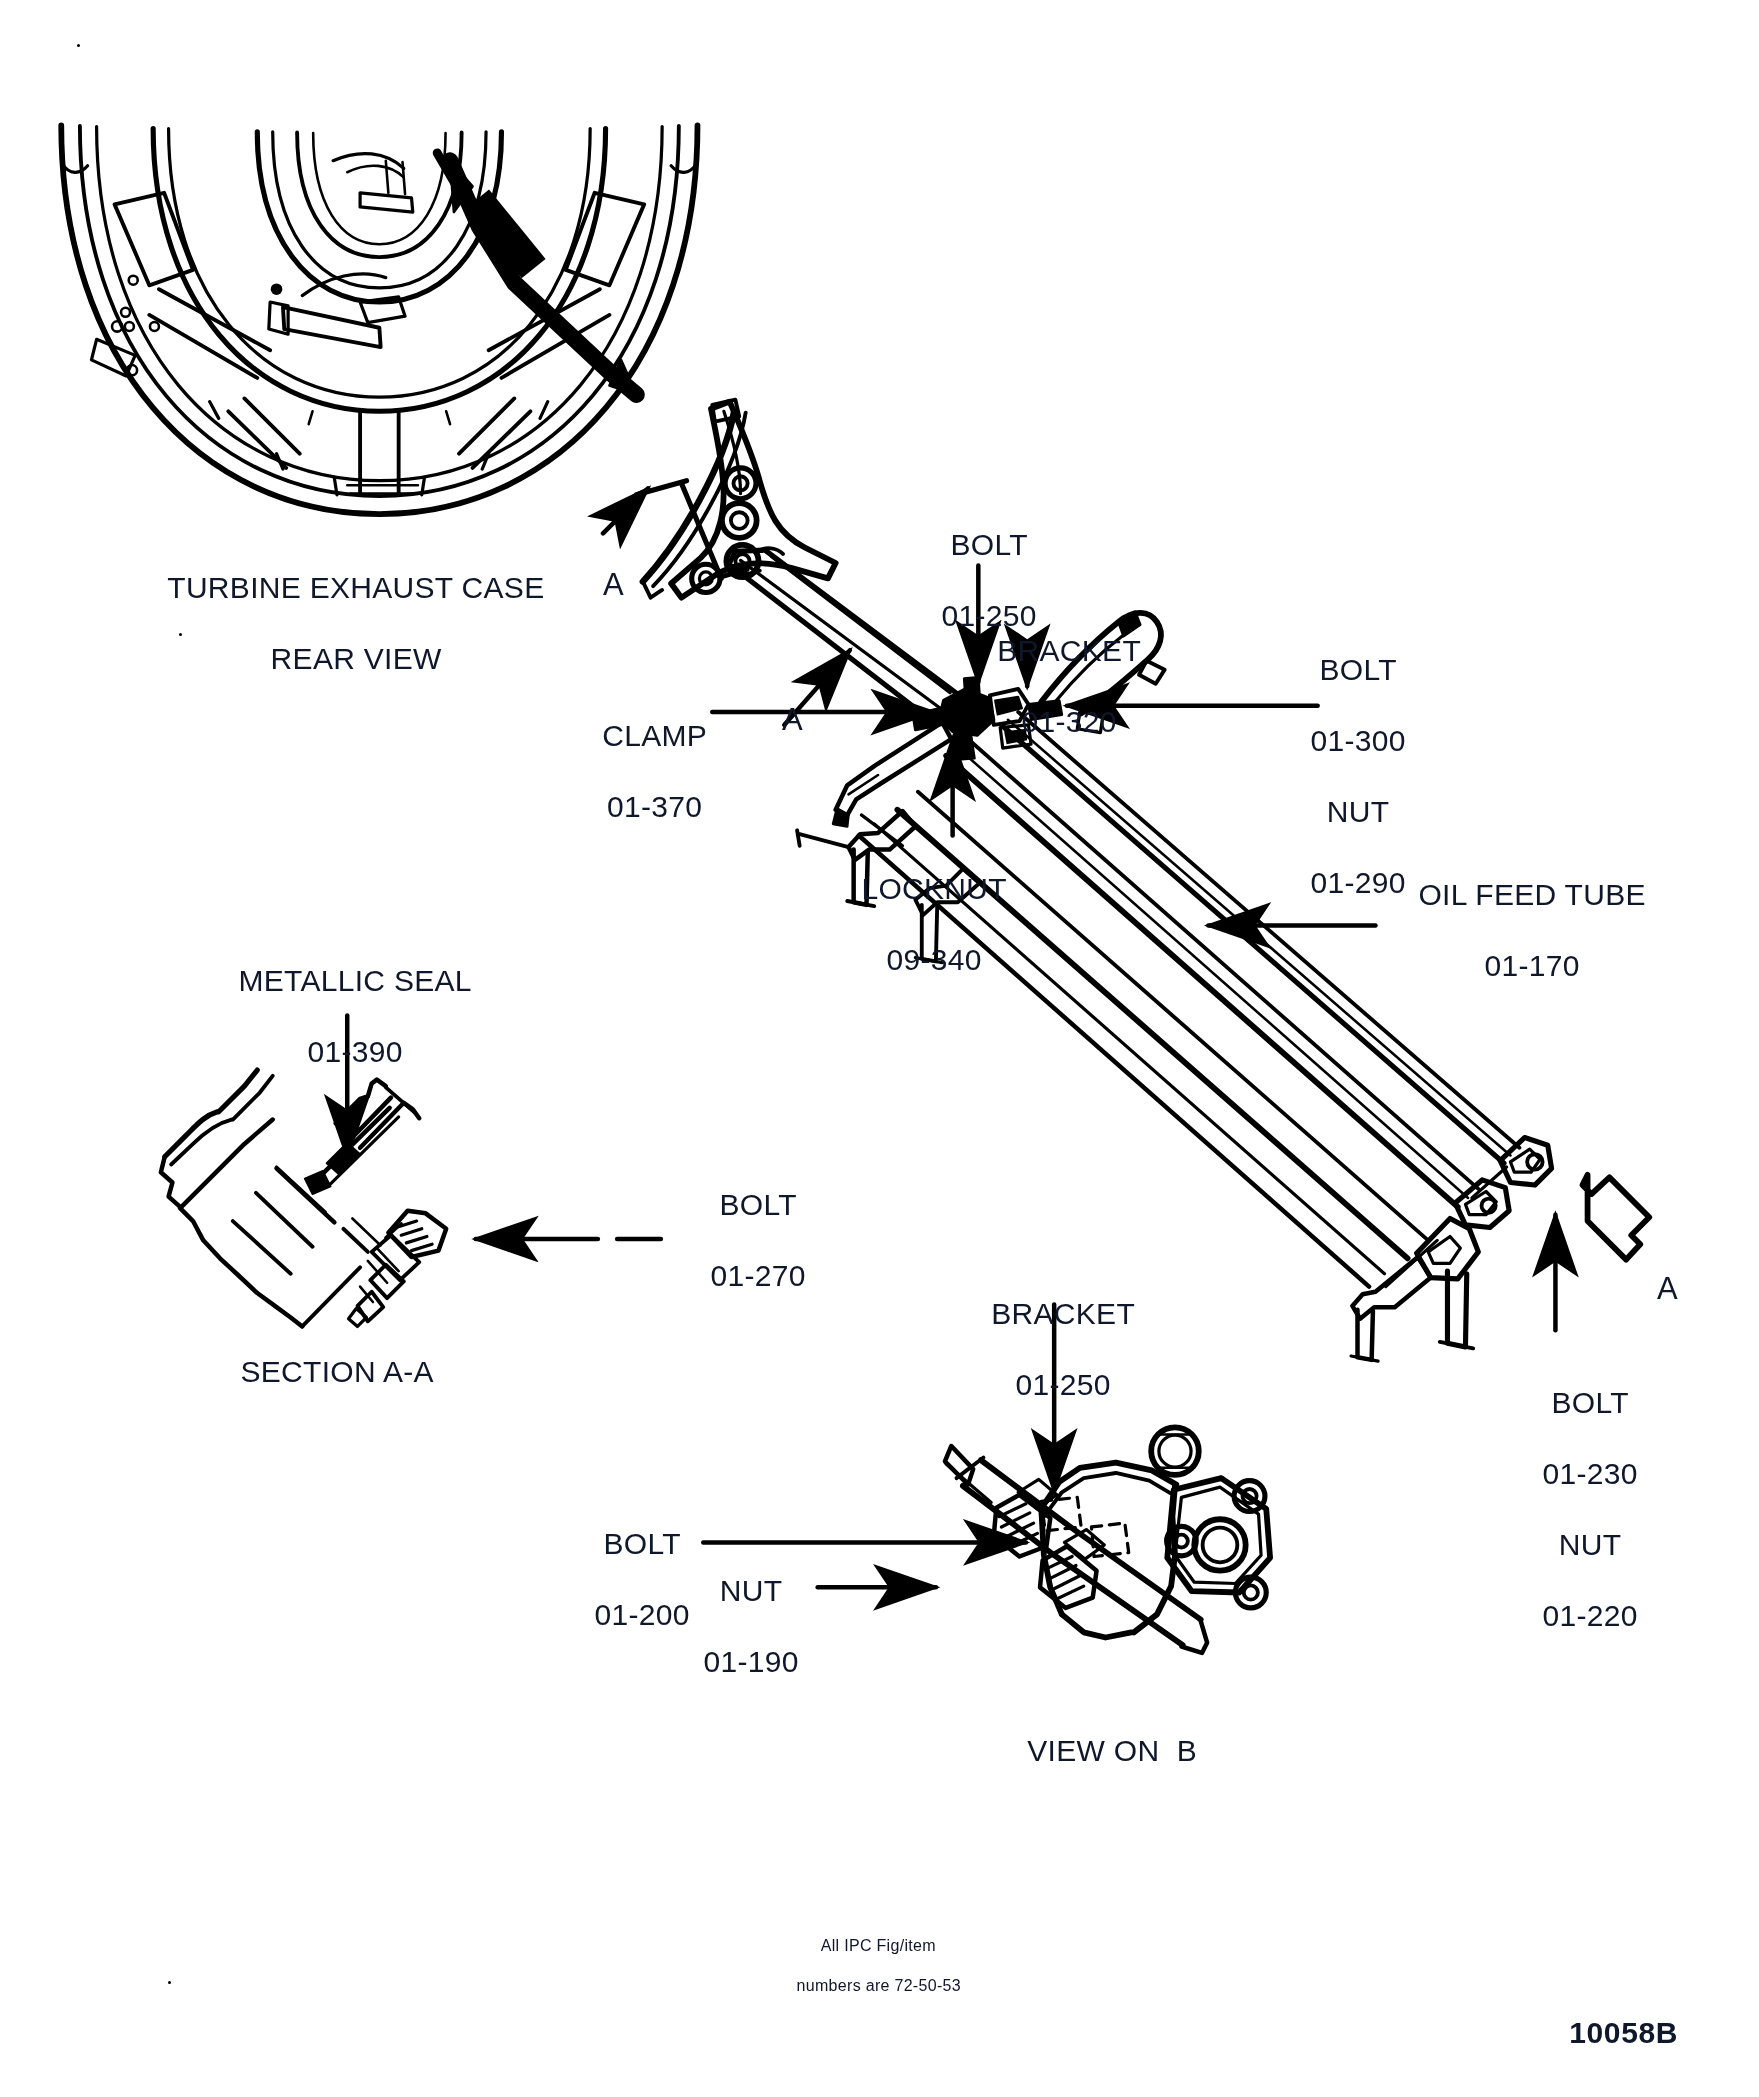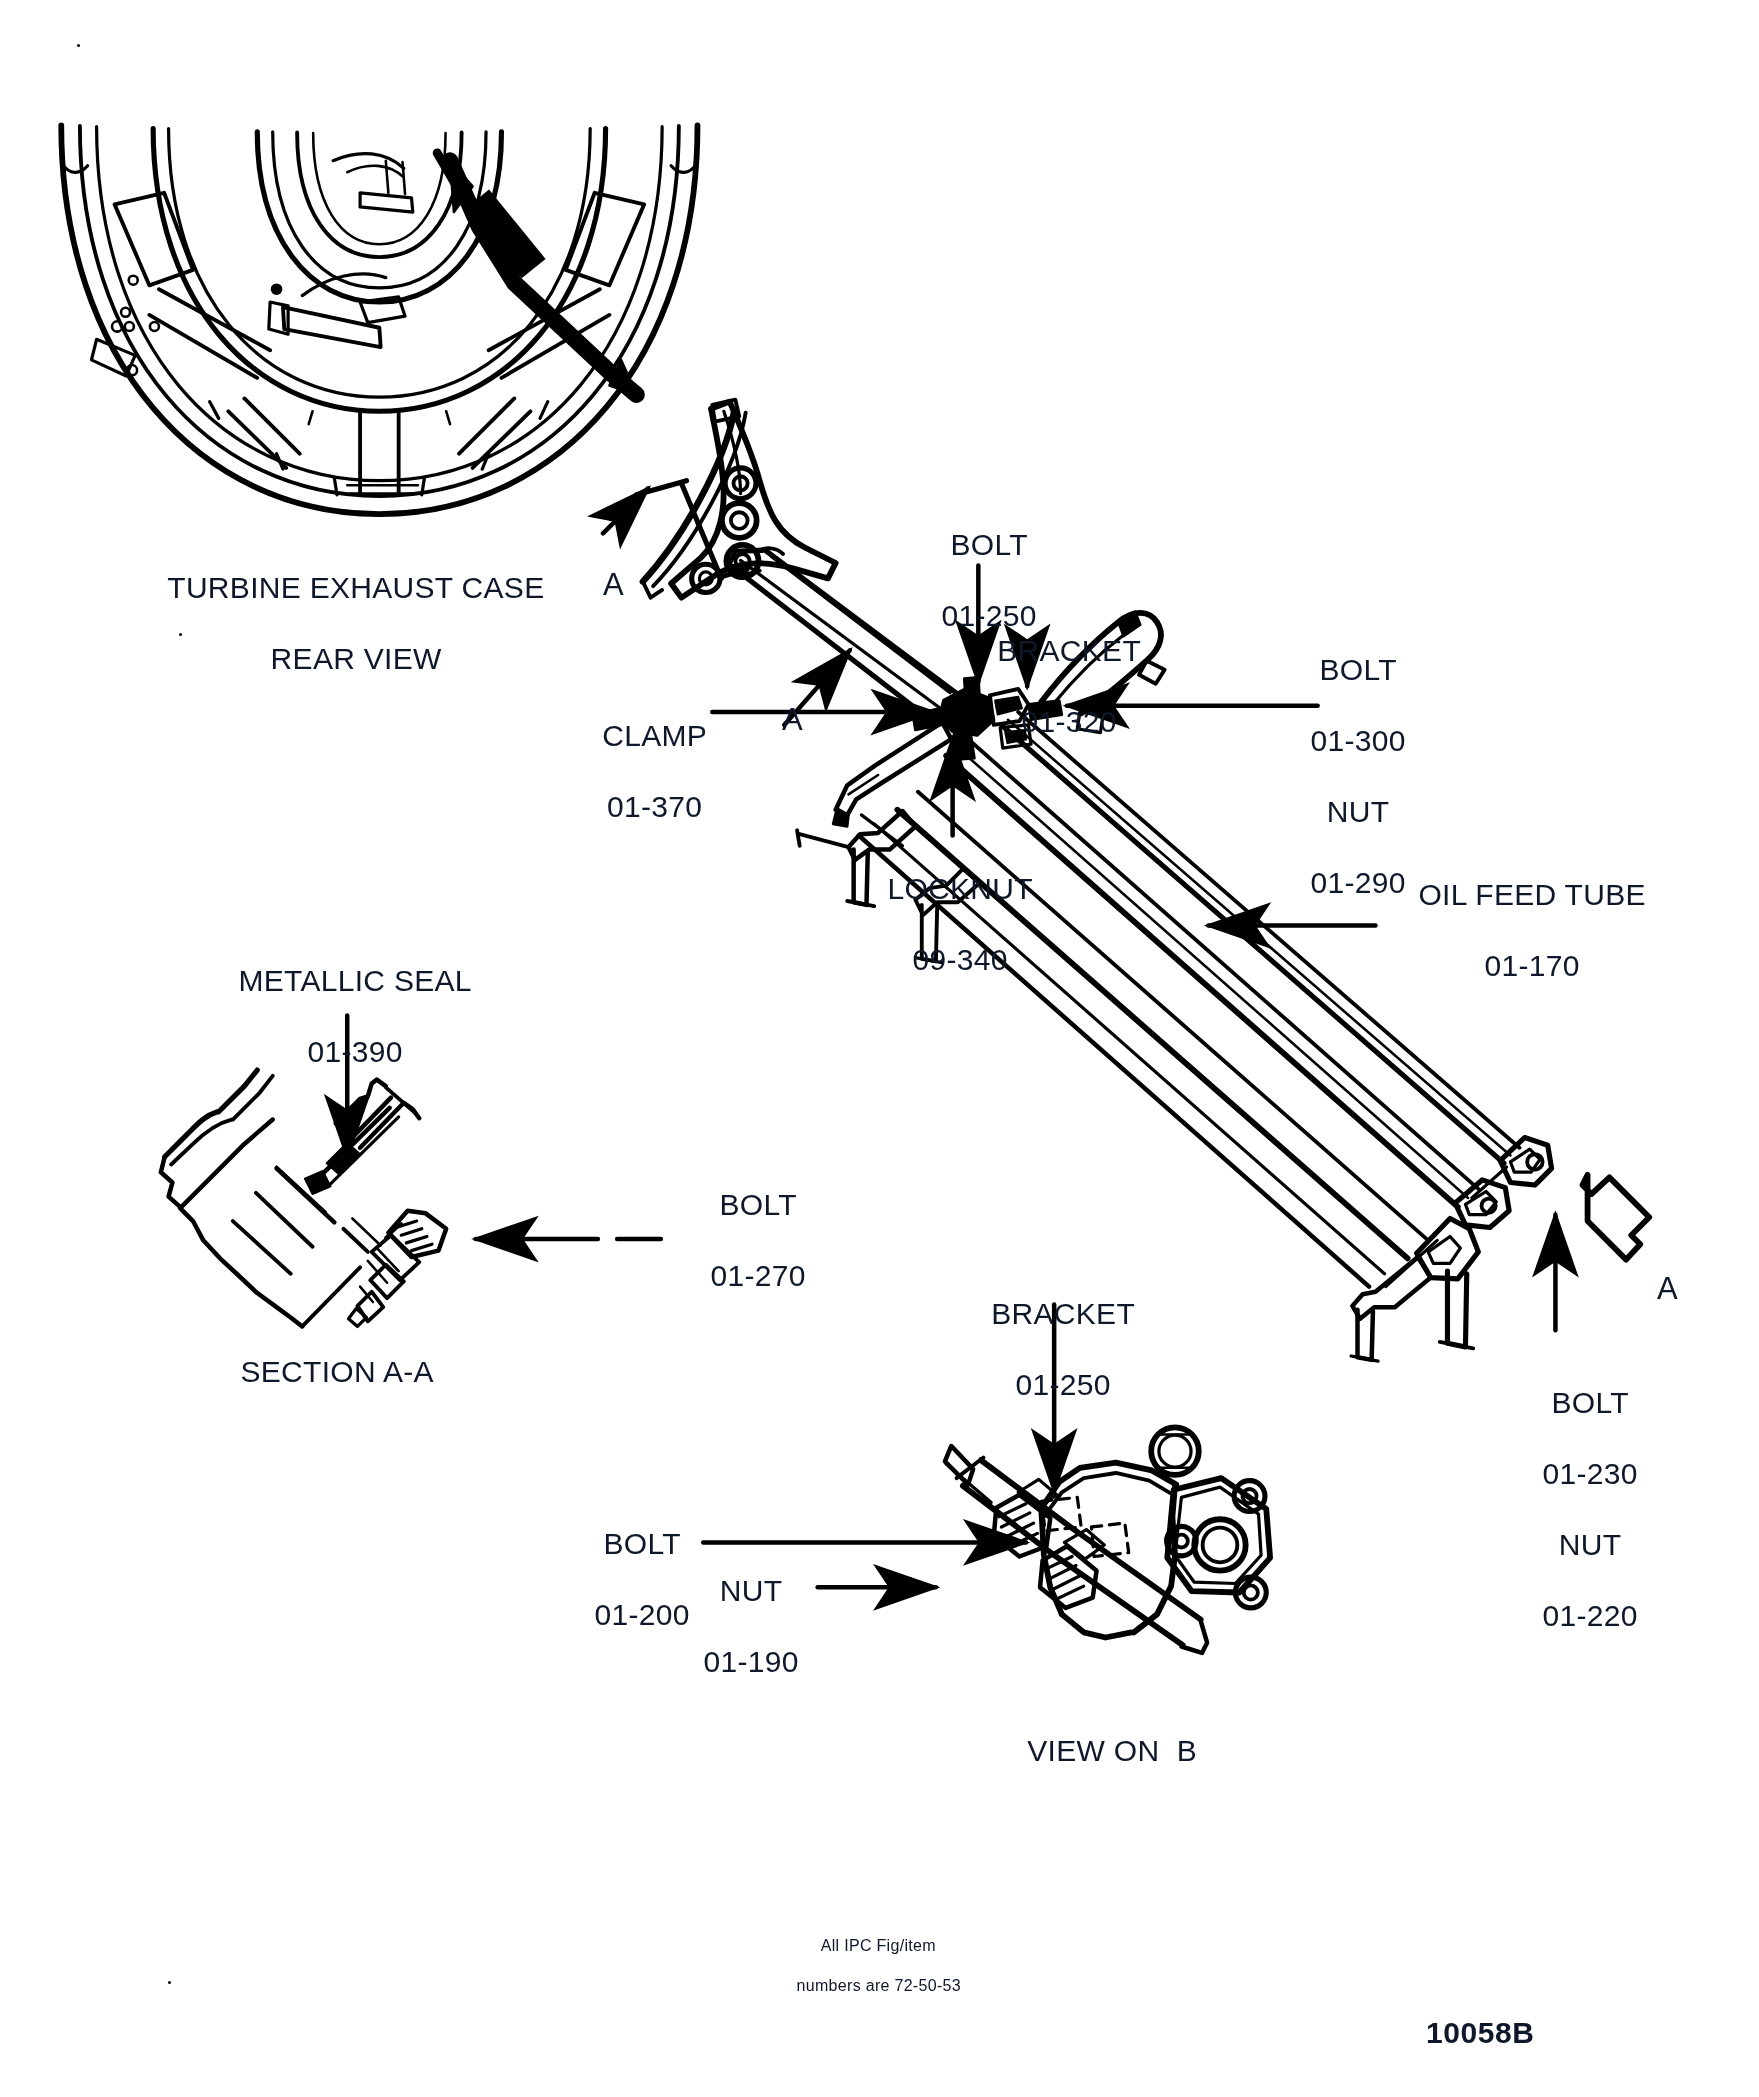--- a/index.html
+++ b/index.html
@@ -5,21 +5,21 @@
   html,body{margin:0;padding:0;background:#ffffff;}
   body{width:1760px;height:2097px;position:relative;
        font-family:"Liberation Sans", sans-serif;
        -webkit-font-smoothing:antialiased;}
   #sheet{position:absolute;inset:0;width:1760px;height:2097px;overflow:hidden;background:#fff;}
   svg.layer{position:absolute;left:0;top:0;width:1760px;height:2097px;}
   .lbl{position:absolute;color:#0f172a;font-family:"Liberation Sans", sans-serif;
        font-weight:400;letter-spacing:0.3px;white-space:pre;line-height:1.18;}
   .lbl.c{text-align:center;}
   .lbl.l{text-align:center;}
-  .lbl.r{}
+  .lbl.r{text-align:right;}
   .t46{font-size:30px;}
   .cap{font-size:16px;line-height:1.25;}
   .fignum{font-size:30px;font-weight:700;letter-spacing:0.6px;}
   .mark{font-size:31px;}
   .dot{position:absolute;width:3.2px;height:3.2px;background:#000;border-radius:50%;}
 </style>
 </head>
 <body>
 
 <div id="sheet">
@@ -352,21 +352,21 @@
   <span>01-300</span><br>
   <span>NUT</span><br>
   <span>01-290</span>
 </div>
 
 <div class="lbl c t46" style="left:559px;top:683px;width:174px;">
   <span>CLAMP</span><br>
   <span>01-370</span>
 </div>
 
-<div class="lbl c t46" style="left:842px;top:836px;width:219px;">
+<div class="lbl c t46" style="left:816px;top:836px;width:219px;">
   <span>LOCKNUT</span><br>
   <span>09-340</span>
 </div>
 
 <div class="lbl c t46" style="left:1363px;top:842px;width:321px;">
   <span>OIL FEED TUBE</span><br>
   <span>01-170</span>
 </div>
 
 <div class="lbl c t46" style="left:186px;top:928px;width:321px;">

